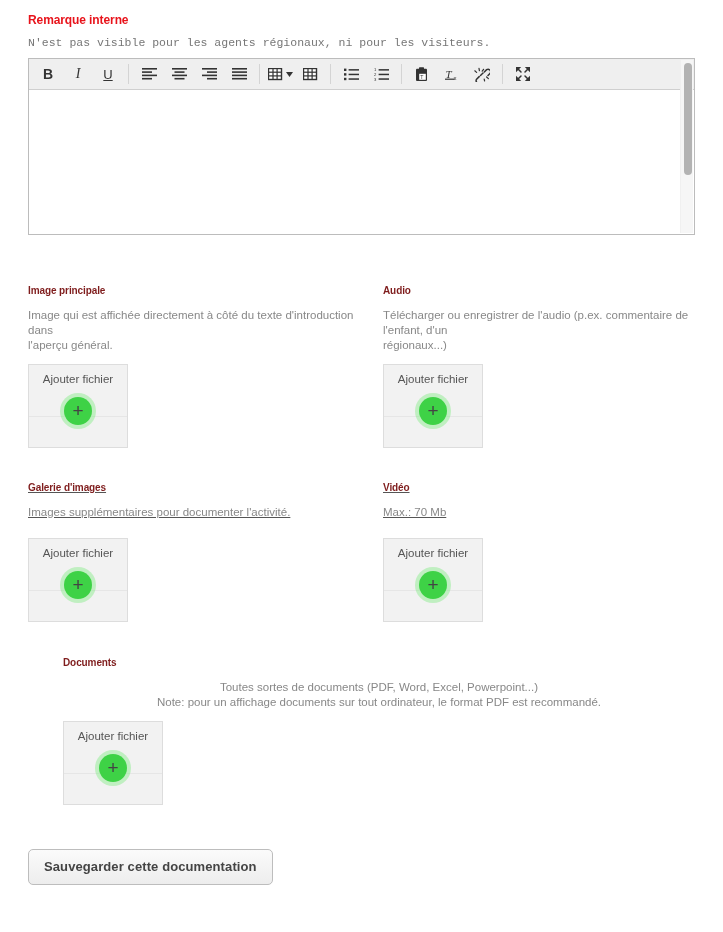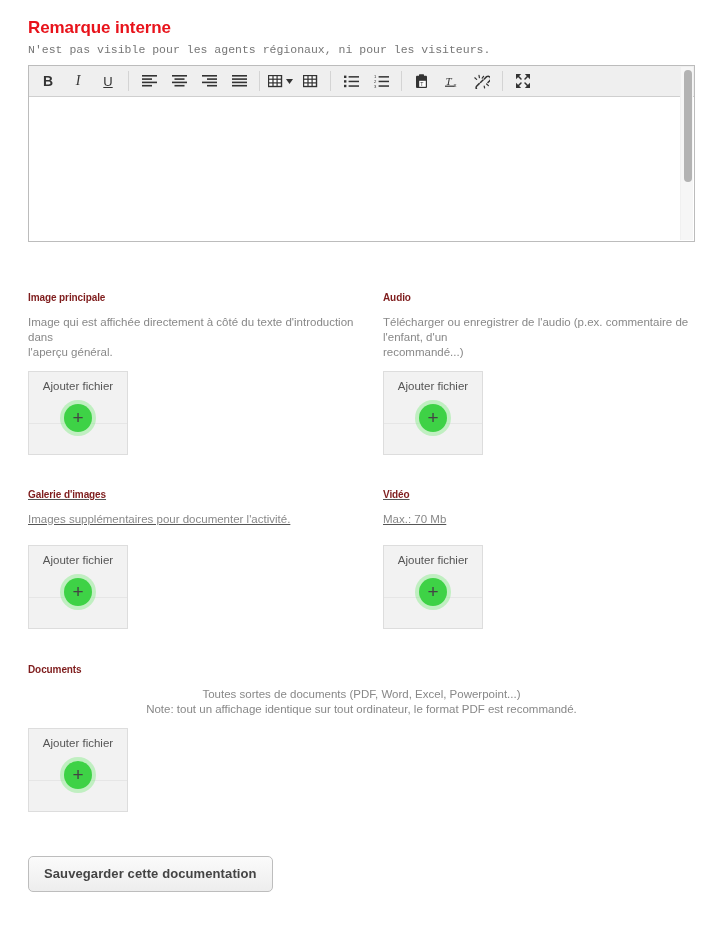--- a/index.html
+++ b/index.html
@@ -15,24 +15,24 @@
     color: #555555;
     overflow: hidden;
     position: relative;
   }
 
   .page { padding: 0 28px; }
 
   
   .remark-title {
     color: #e8131b;
-    font-size: 17px;
+    font-size: 12px;
     font-weight: bold;
     margin: 0;
-    padding-top: 19px;
+    padding-top: 12px;
     line-height: 17px;
     letter-spacing: -0.1px;
   }
   .remark-sub {
     font-size: 11.5px;
     color: #777777;
     margin: 7px 0 8px 0;
     line-height: 14px;
     font-family: Liberation Mono, monospace;
   }
@@ -387,21 +387,21 @@
           <div class="plus-circle">
             <span class="glyph">+</span>
           </div>
         </div>
       </div>
 
       <div class="col right">
         <div class="sec-title">Audio</div>
         <div class="sec-desc two-line">
           <span class="line">Télécharger ou enregistrer de l'audio (p.ex. commentaire de l'enfant, d'un</span>
-          <span class="line">recommandé...)</span>
+          <span class="line">régionaux...)</span>
         </div>
         <div class="upload-tile">
           <div class="tile-label">Ajouter fichier</div>
           <div class="tile-divider"></div>
           <div class="plus-circle">
             <span class="glyph">+</span>
           </div>
         </div>
       </div>
     </div>
@@ -430,25 +430,25 @@
           <div class="tile-label">Ajouter fichier</div>
           <div class="tile-divider"></div>
           <div class="plus-circle">
             <span class="glyph">+</span>
           </div>
         </div>
       </div>
     </div>
 
     <div class="row" style="margin-top:33px;">
-      <div class="col" style="width:100%;">
+      <div class="col" style="width:100%;margin-left:35px;">
         <div class="sec-title">Documents</div>
         <div class="sec-desc" style="max-width:none;text-align:center;">
           <span class="line">Toutes sortes de documents (PDF, Word, Excel, Powerpoint...)</span>
-          <span class="line">Note: tout un affichage identique sur tout ordinateur, le format PDF est recommandé.</span>
+          <span class="line">Note: pour un affichage documents sur tout ordinateur, le format PDF est recommandé.</span>
         </div>
         <div class="upload-tile" style="margin-top:10px;">
           <div class="tile-label">Ajouter fichier</div>
           <div class="tile-divider"></div>
           <div class="plus-circle">
             <span class="glyph">+</span>
           </div>
         </div>
       </div>
     </div>

